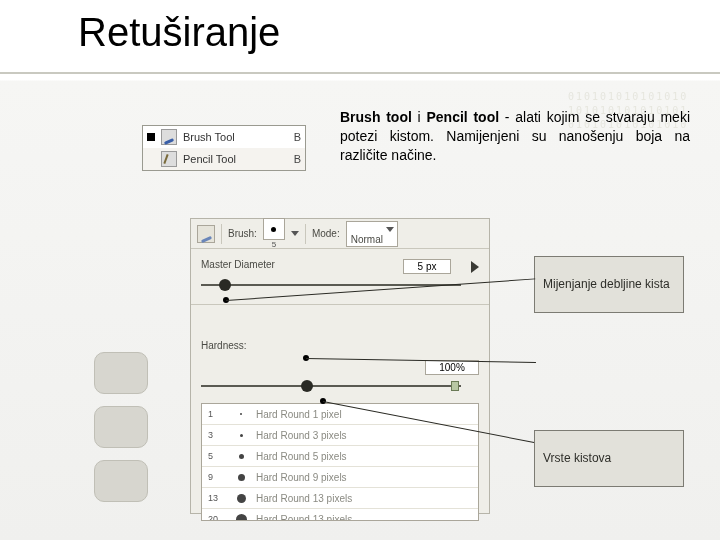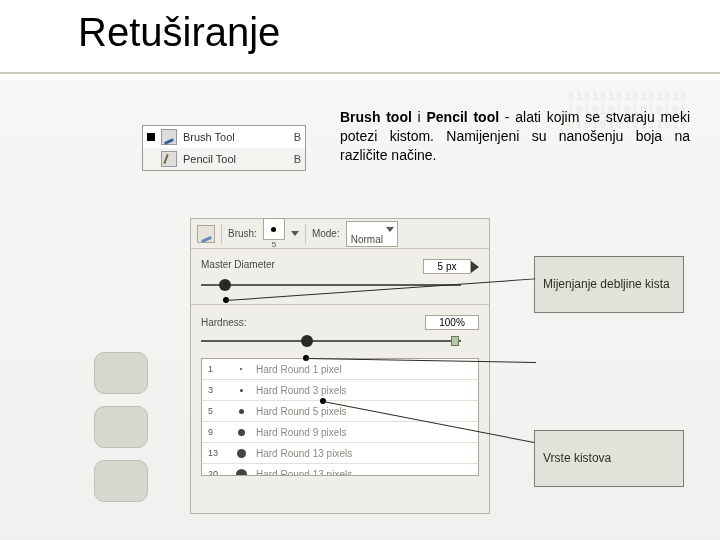--- a/index.html
+++ b/index.html
@@ -271,34 +271,34 @@
       <span class="plabel">Mode:</span>
       <span class="mode-dd">
         <span>Normal</span>
         <span class="chev"></span>
       </span>
     </div>
 
     <div class="panel-body">
       <div class="row1">
         <span class="plabel">Master Diameter</span>
-        <span style="display:flex; align-items:center; gap:0;">
+        <span style="display:flex; align-items:center; gap:20px;">
           <span class="valbox">5 px</span>
           <span class="play"></span>
         </span>
       </div>
       <div class="slider-track">
         <span class="slider-knob" style="left:18px;"></span>
       </div>
 
       <div class="divider"></div>
 
       <div class="row2">
         <span class="plabel">Hardness:</span>
-        <span class="valbox" style="width:54px;">100%</span>
+        <span class="valbox" style="width:54px;margin-top:45px;">100%</span>
       </div>
       <div class="slider-track">
         <span class="slider-knob" style="left:100px;"></span>
         <span class="slider-mark" style="left:250px;"></span>
       </div>
 
       <div class="preset-list">
         <div class="preset-row">
           <span class="preset-num">1</span>
           <span class="preset-dot">

